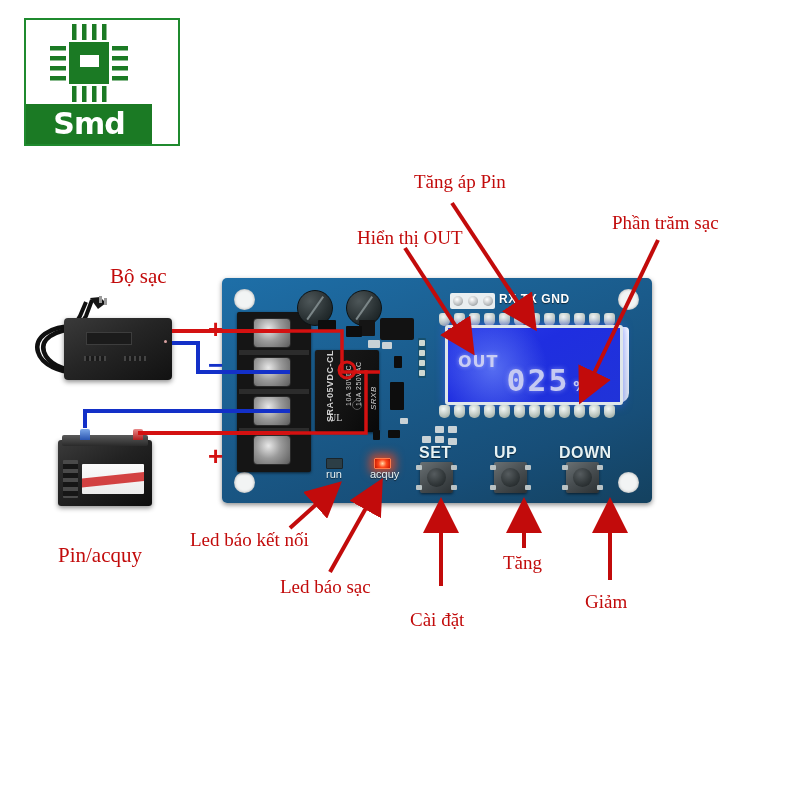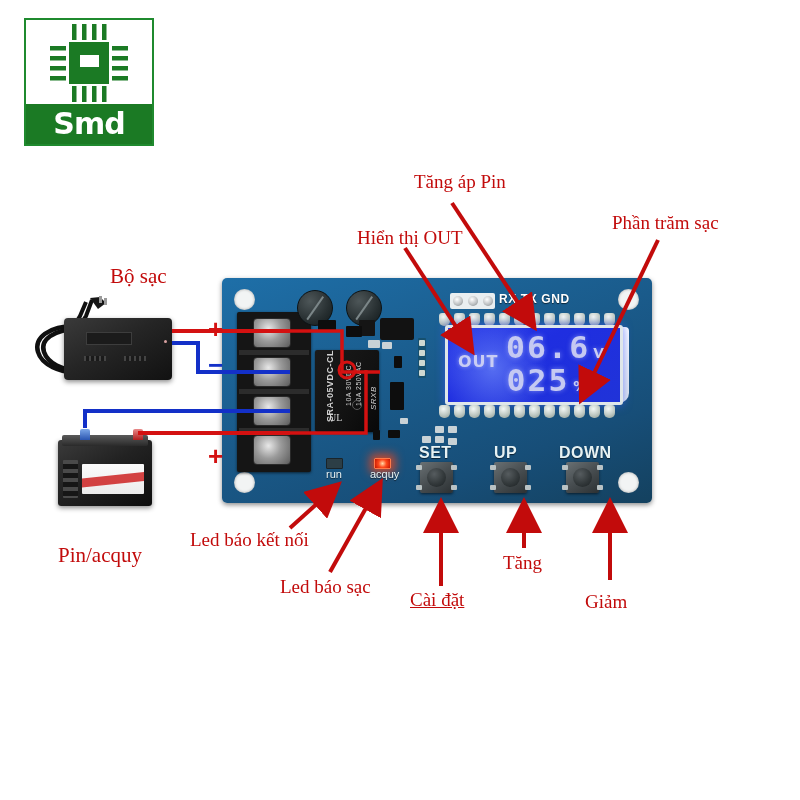--- a/index.html
+++ b/index.html
@@ -15,21 +15,21 @@
     width: 800px;
     height: 800px;
     background: #ffffff;
     overflow: hidden;
   }
 
   
   #logo {
     position: absolute;
     left: 24px; top: 18px;
-    width: 130px; height: 128px;
+    width: 156px; height: 128px;
     border: 2px solid #1f8a2e;
     background: #ffffff;
     box-sizing: border-box;
     text-align: right;
   }
   #logo-chip {
     position: absolute;
     left: 0; top: 0;
     width: 126px; height: 86px;
   }
@@ -566,24 +566,20 @@
           <b></b>
           <b></b>
           <b></b>
           <b></b>
           <b></b>
       </div>
       <div id="lcd-tab"></div>
       <div id="lcd">
         <div id="lcd-glow"></div>
         <div id="lcd-out">OUT</div>
-        <div class="lcd-row" id="lcd-row1">
-          <span class="lcd-num">06.6</span>
-          <span class="lcd-unit">V</span>
-        </div>
         <div class="lcd-row" id="lcd-row2">
           <span class="lcd-num">025</span>
           <span class="lcd-unit">%</span>
         </div>
       </div>
       <div class="lcd-pins bot" style="top:92px;">
         <b></b>
           <b></b>
           <b></b>
           <b></b>
@@ -679,21 +675,21 @@
     <g>
       <line x1="610" y1="580" x2="610" y2="513" stroke="#c20b0b" stroke-width="4" marker-end="url(#ah)"></line>
     </g>
   </svg>
 
   <div class="lbl" style="left:414px; top:172px;">Tăng áp Pin</div>
   <div class="lbl" style="left:357px; top:228px;">Hiển thị OUT</div>
   <div class="lbl" style="left:612px; top:213px;">Phần trăm sạc</div>
   <div class="lbl" style="left:190px; top:530px;">Led  báo kết nối</div>
   <div class="lbl" style="left:280px; top:577px;">Led báo sạc</div>
-  <div class="lbl" style="left:410px; top:590px;text-decoration:underline;">Cài đặt</div>
+  <div class="lbl" style="left:410px; top:610px;">Cài đặt</div>
   <div class="lbl" style="left:503px; top:553px;">Tăng</div>
   <div class="lbl" style="left:585px; top:592px;">Giảm</div>
 
   <div class="lbl" style="left:110px; top:266px; font-size:21px;">Bộ sạc</div>
   <div class="lbl" style="left:58px; top:545px; font-size:21px;">Pin/acquy</div>
 
   <div class="sign plus" style="left:208px; top:316px;">+</div>
   <div class="sign minus" style="left:208px; top:352px;">−</div>
   <div class="sign minus" style="left:208px; top:398px;">−</div>
   <div class="sign plus" style="left:208px; top:443px;">+</div>

